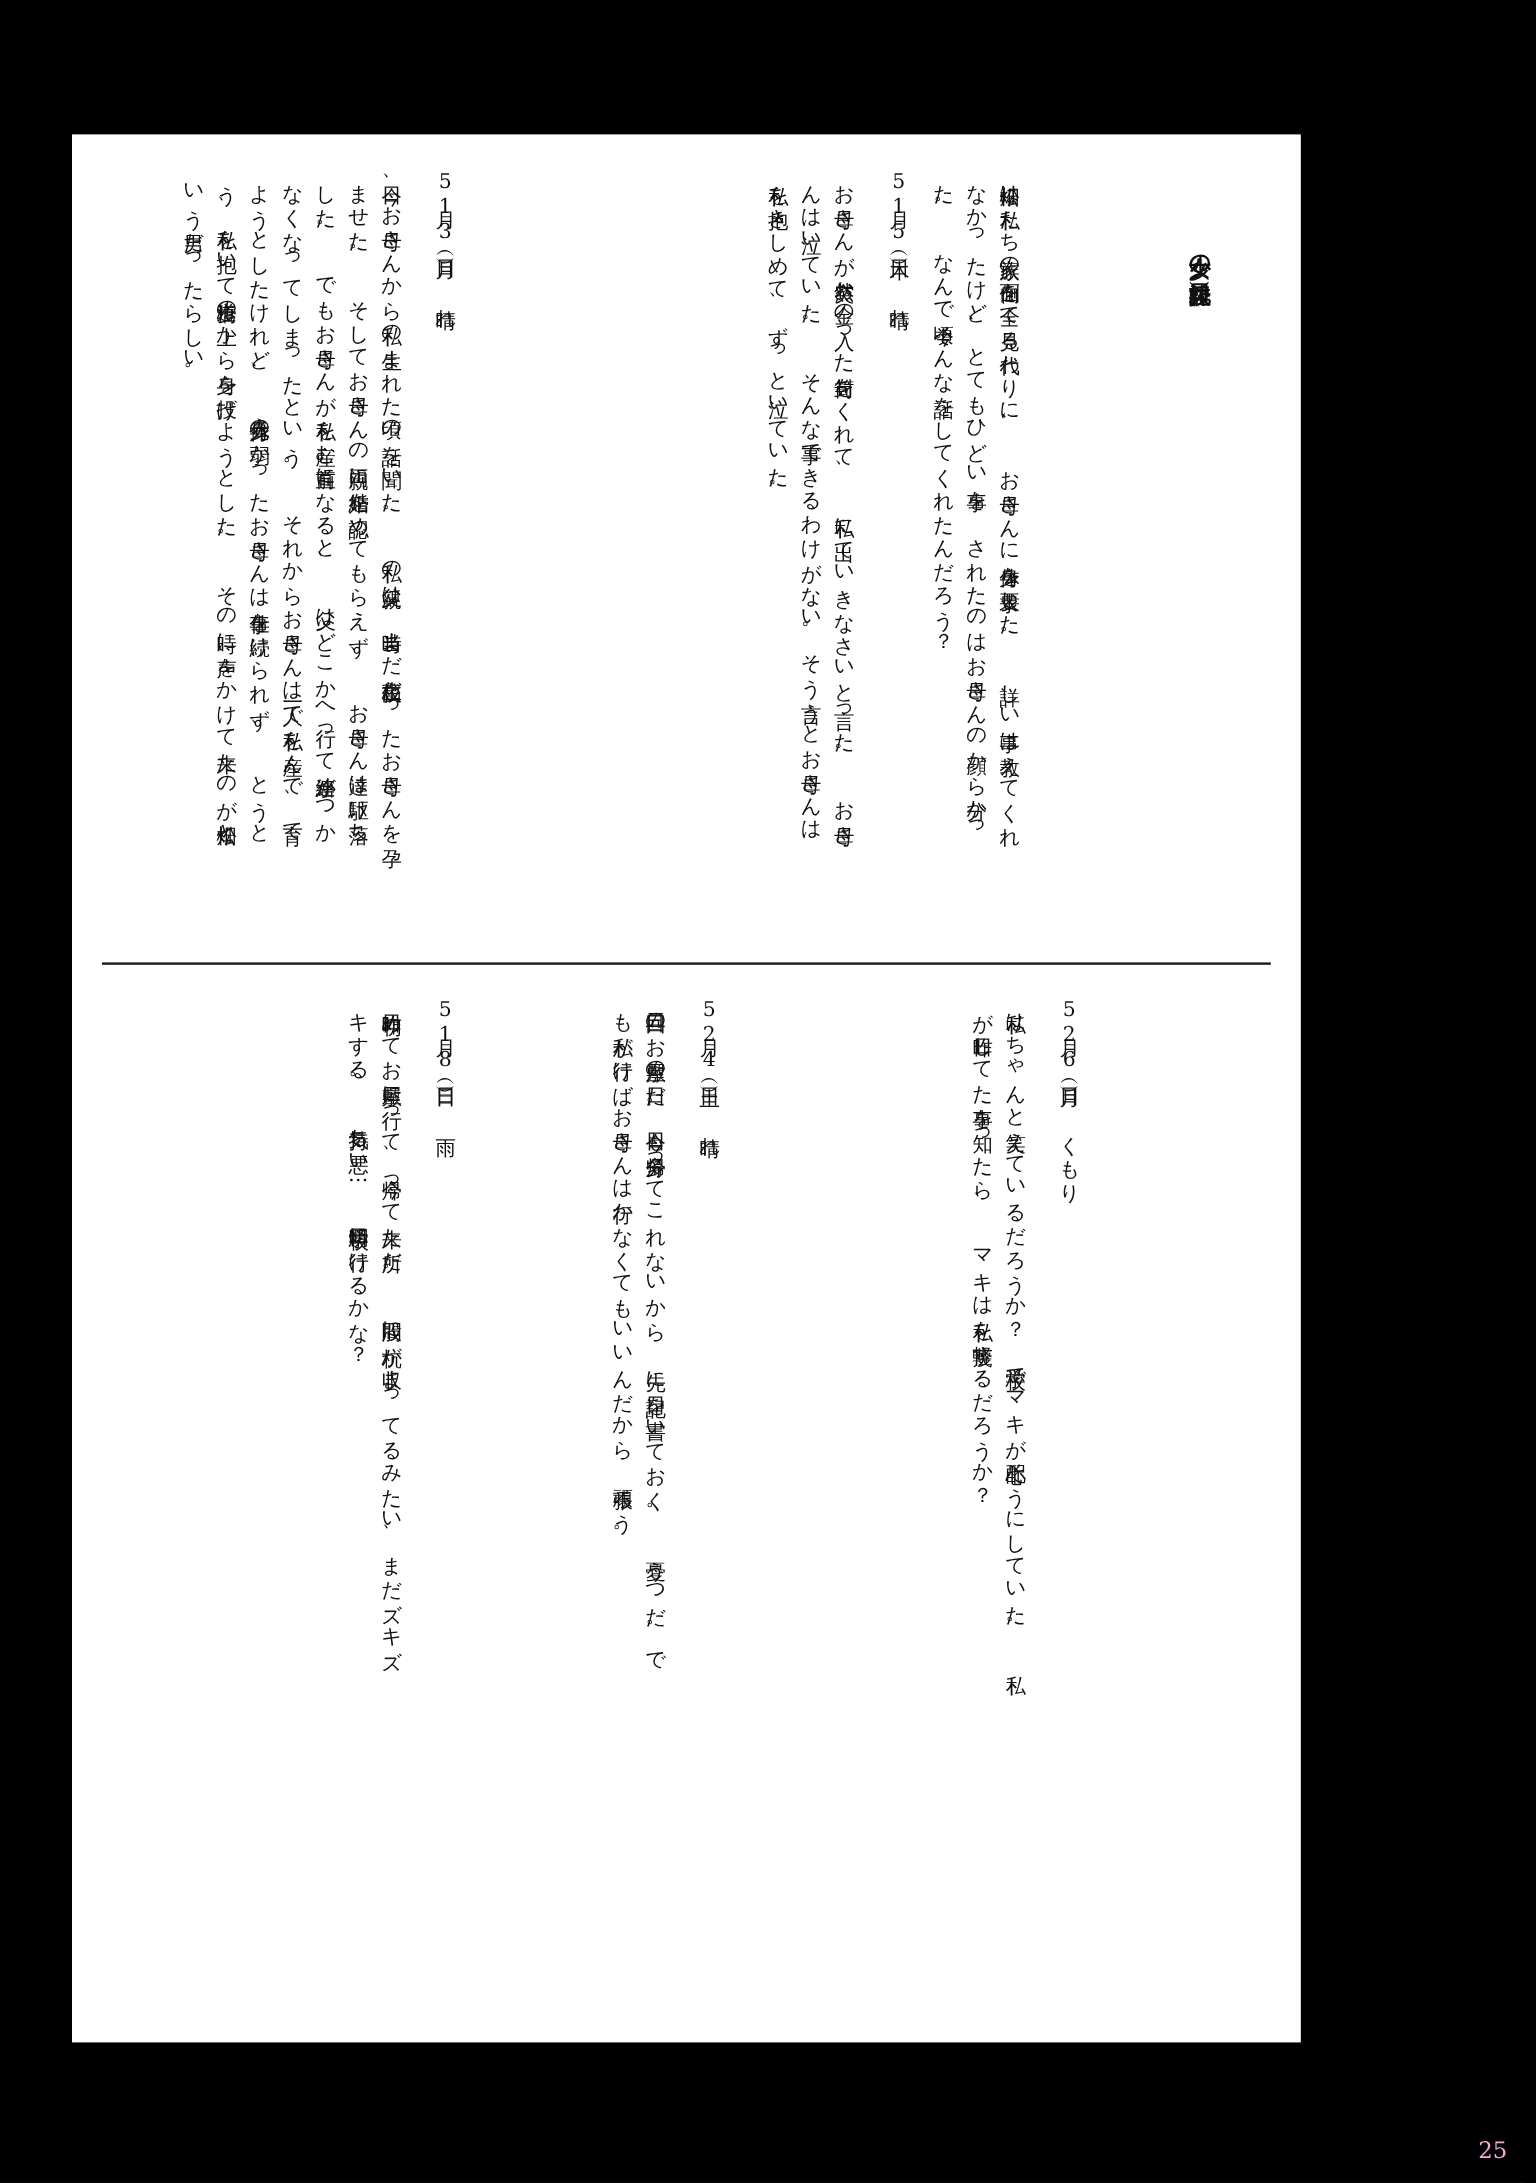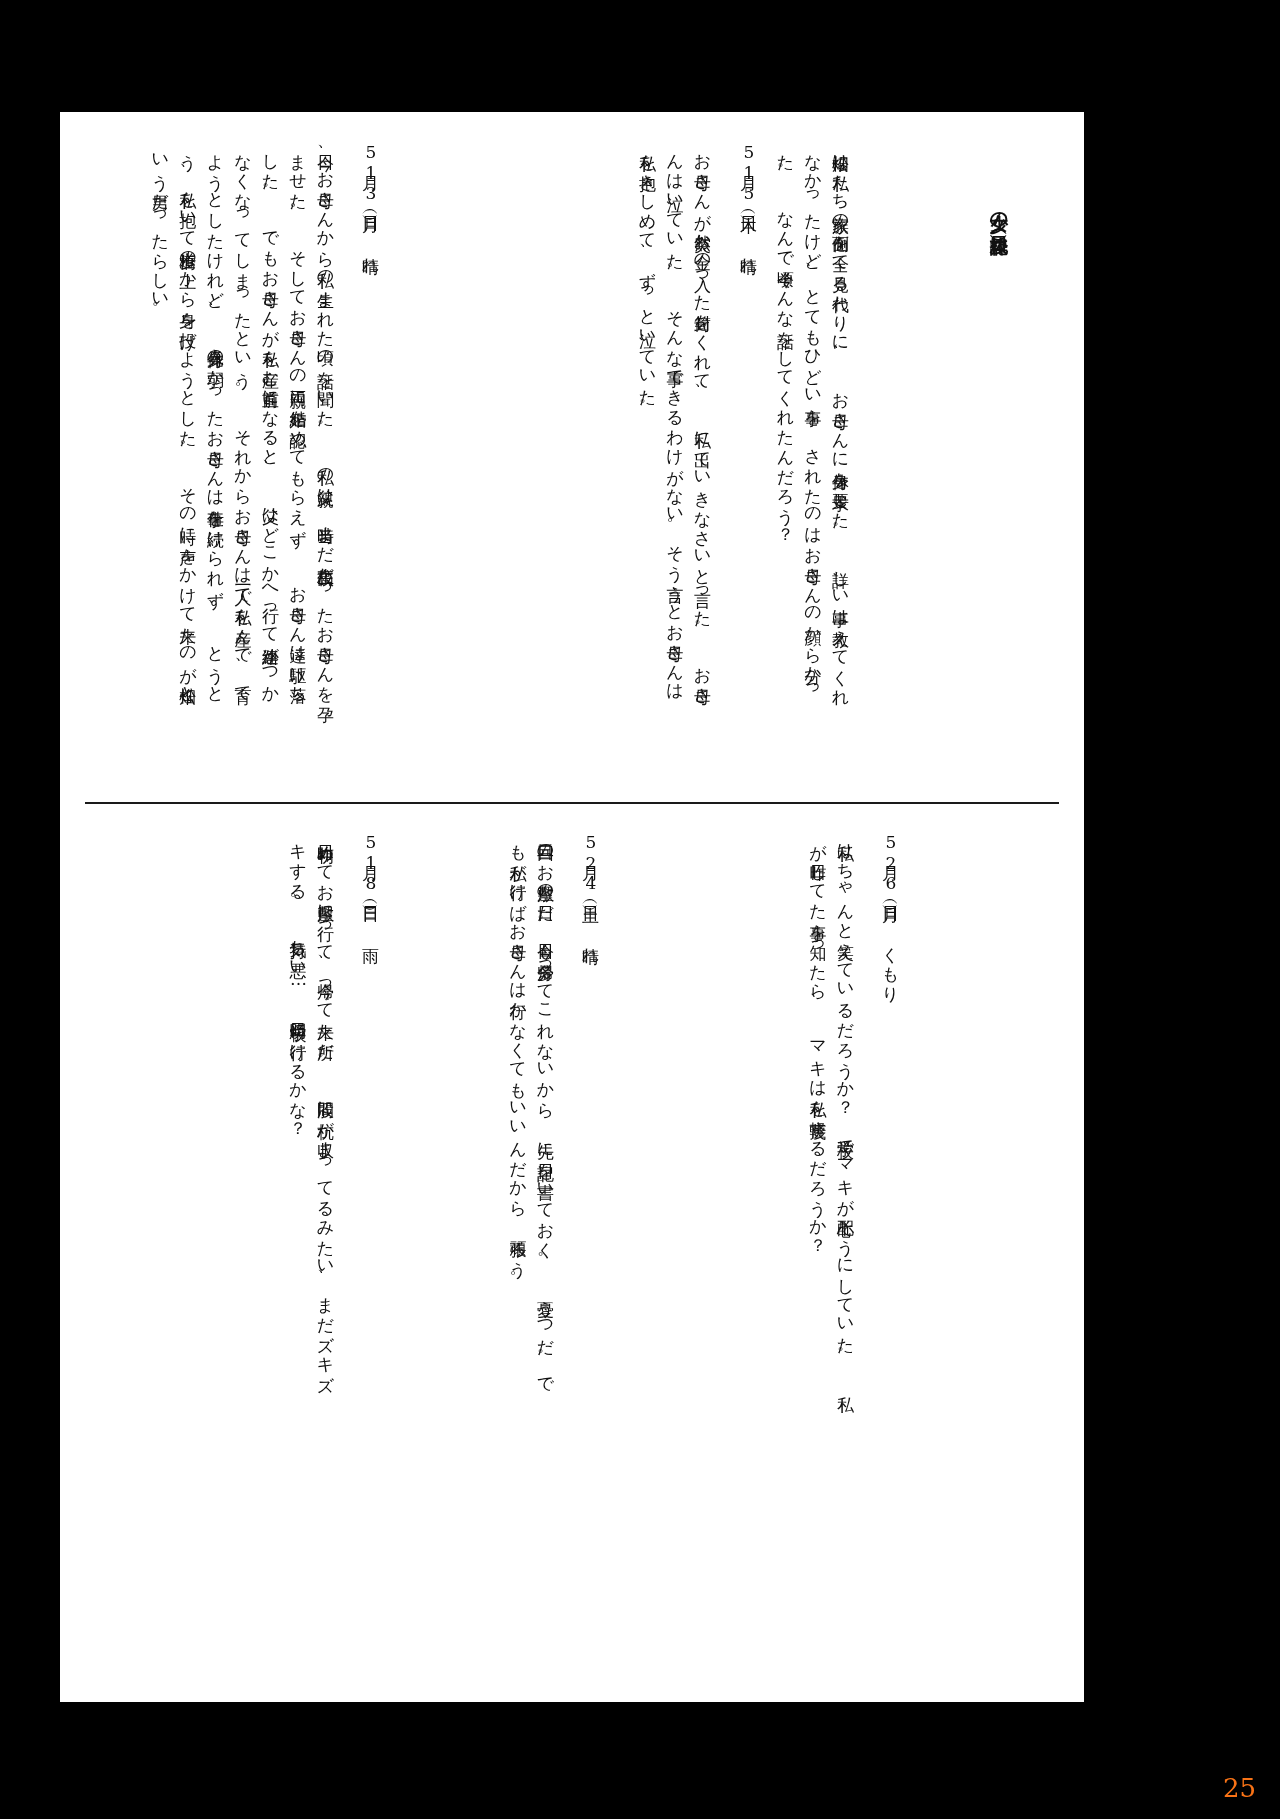--- a/index.html
+++ b/index.html
@@ -68,22 +68,22 @@
   #e3-body { right: 225px; top: 720px; height: 560px; }
   #e4-head { right: 480px; top: 720px; height: 180px; }
   #e4-body { right: 525px; top: 720px; height: 560px; }
   #e5-head { right: 700px; top: 720px; height: 180px; }
   #e5-body { right: 745px; top: 720px; height: 560px; }
 
   .page-number {
     position: absolute;
     right: 24px;
     bottom: 16px;
-    color: #f97316;
-    font-size: 26px;
+    color: #f9a8d4;
+    font-size: 19px;
     font-family: "DejaVu Serif", "Liberation Serif", serif;
   }
 </style>
 </head>
 <body>
 
 <div class="page">
   <div class="page-inner">
 
     <div class="vtext title">少女の日記（抜粋）</div>

